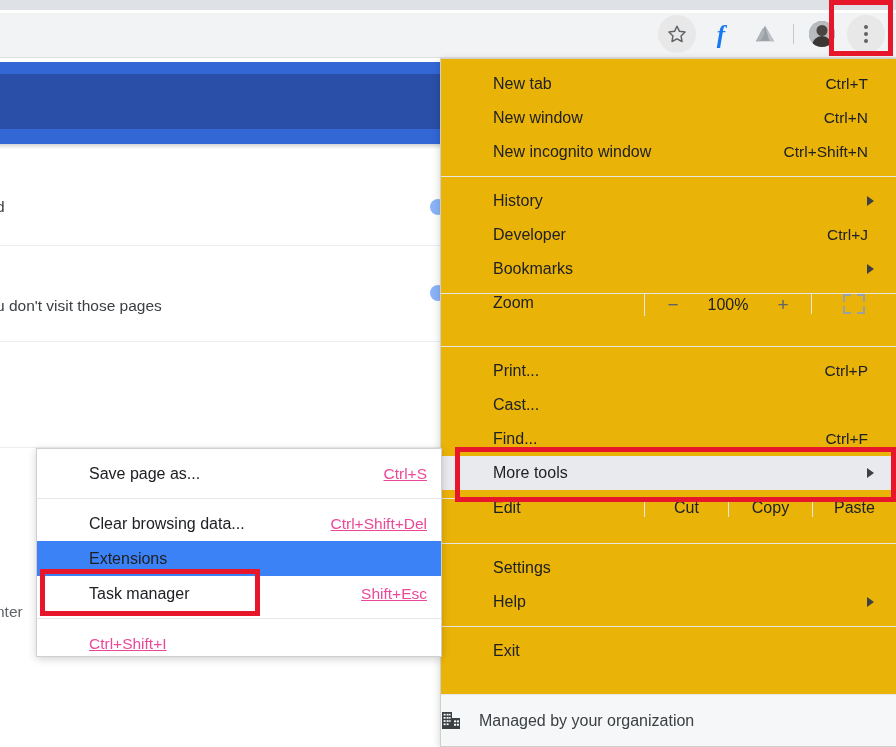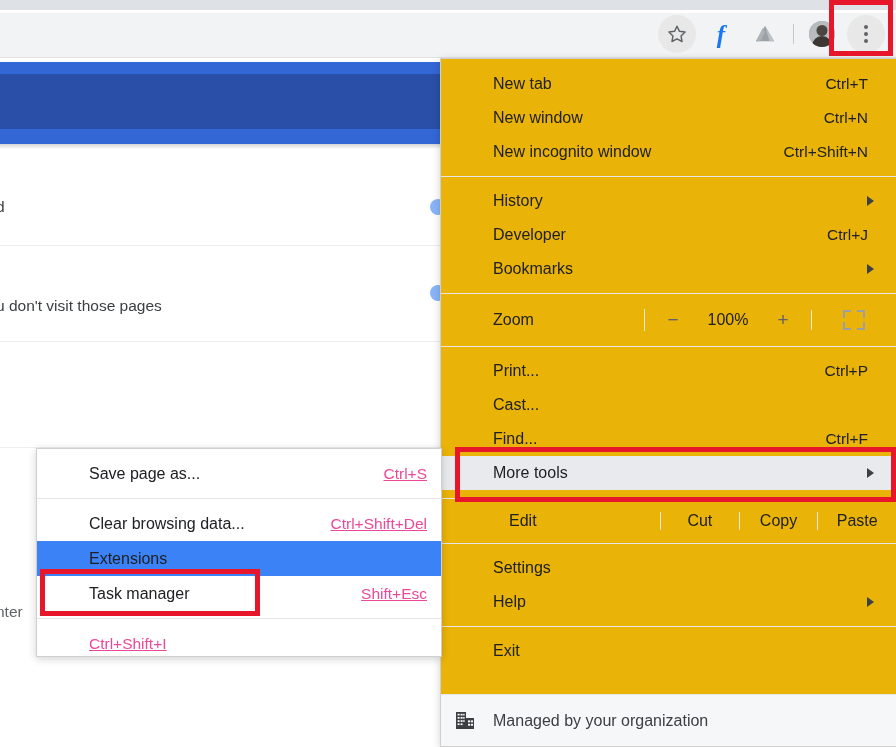--- a/index.html
+++ b/index.html
@@ -59,40 +59,40 @@
   .mi .label { flex: 1; white-space: nowrap; }
   .mi .accel { color: #202124; font-size: 15.5px; white-space: nowrap; padding-right: 14px; }
   .mi .caret { width: 0; height: 0; border-left: 7px solid #3c4043; border-top: 5px solid transparent; border-bottom: 5px solid transparent; margin-right: 8px; }
   .mi.selected { background: #e8eaed; }
   .sep { height: 1px; background: #e6e6e6; margin: 7px 0; }
   .sep.nomargin { margin: 0; }
   .pad-top { height: 8px; }
   .pad-bot { height: 8px; }
 
   
-  .zoom-row { display: flex; align-items: center; height: 52px; }
+  .zoom-row { display: flex; align-items: flex-start; height: 52px; }
   .zoom-label { flex: 0 0 203px; display: flex; align-items: center; padding-left: 52px; font-size: 16px; color: #202124; }
   .zoom-ctrl { flex: 0 0 167px; display: flex; align-items: center; justify-content: center; gap: 0px; border-left: 1px solid #e6e6e6; }
   .zoom-minus, .zoom-plus { width: 44px; text-align: center; font-size: 19px; color: #5f6368; }
   .zoom-val { width: 66px; text-align: center; font-size: 16px; color: #202124; }
   .zoom-full { flex: 1; display: flex; align-items: center; justify-content: center; border-left: 1px solid #e6e6e6; }
   .fs-ico { position: relative; width: 22px; height: 20px; }
   .fs-ico span { position: absolute; width: 8px; height: 8px; border: 2.5px solid #9aa0a6; }
   .fs-ico .tl { left: 0; top: 0; border-right: none; border-bottom: none; }
   .fs-ico .tr { right: 0; top: 0; border-left: none; border-bottom: none; }
   .fs-ico .bl { left: 0; bottom: 0; border-right: none; border-top: none; }
   .fs-ico .br { right: 0; bottom: 0; border-left: none; border-top: none; }
 
   
-  .edit-row { display: flex; align-items: center; height: 44px; padding-left: 16px; }
+  .edit-row { display: flex; align-items: flex-start; height: 44px; }
   .edit-label { flex: 0 0 203px; display: flex; align-items: center; padding-left: 52px; font-size: 16px; color: #202124; }
   .edit-act { flex: 1; display: flex; align-items: center; justify-content: center; font-size: 16px; color: #202124; border-left: 1px solid #e6e6e6; }
 
   
-  .managed { position: absolute; left: 0; bottom: 0; width: 456px; height: 52px; background: #f6f7f8; border-top: 1px solid #e6e6e6; display: flex; align-items: center; padding-left: 14px; }
+  .managed { position: absolute; left: 0; bottom: 0; width: 456px; height: 52px; background: #f6f7f8; border-top: 1px solid #e6e6e6; display: flex; align-items: center; }
   .bldg-ico { width: 20px; height: 19px; margin-right: 18px; }
   .managed-text { font-size: 16px; color: #3c4043; }
 
   
   .submenu {
     position: absolute; left: 36px; top: 448px; width: 406px; height: 209px;
     background: #ffffff; border: 1px solid #cfcfcf;
     box-shadow: 0 2px 8px rgba(0,0,0,0.18);
   }
   .smi {

